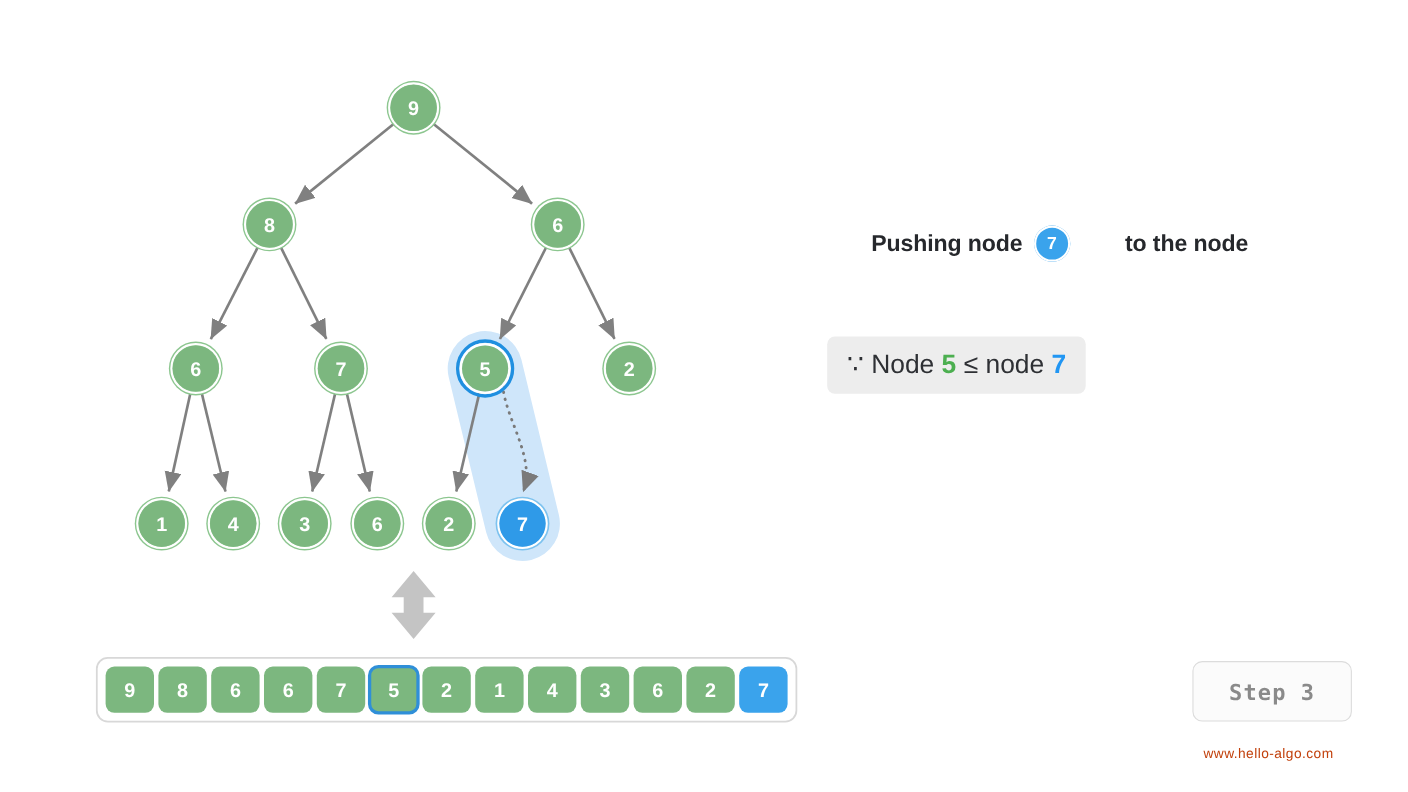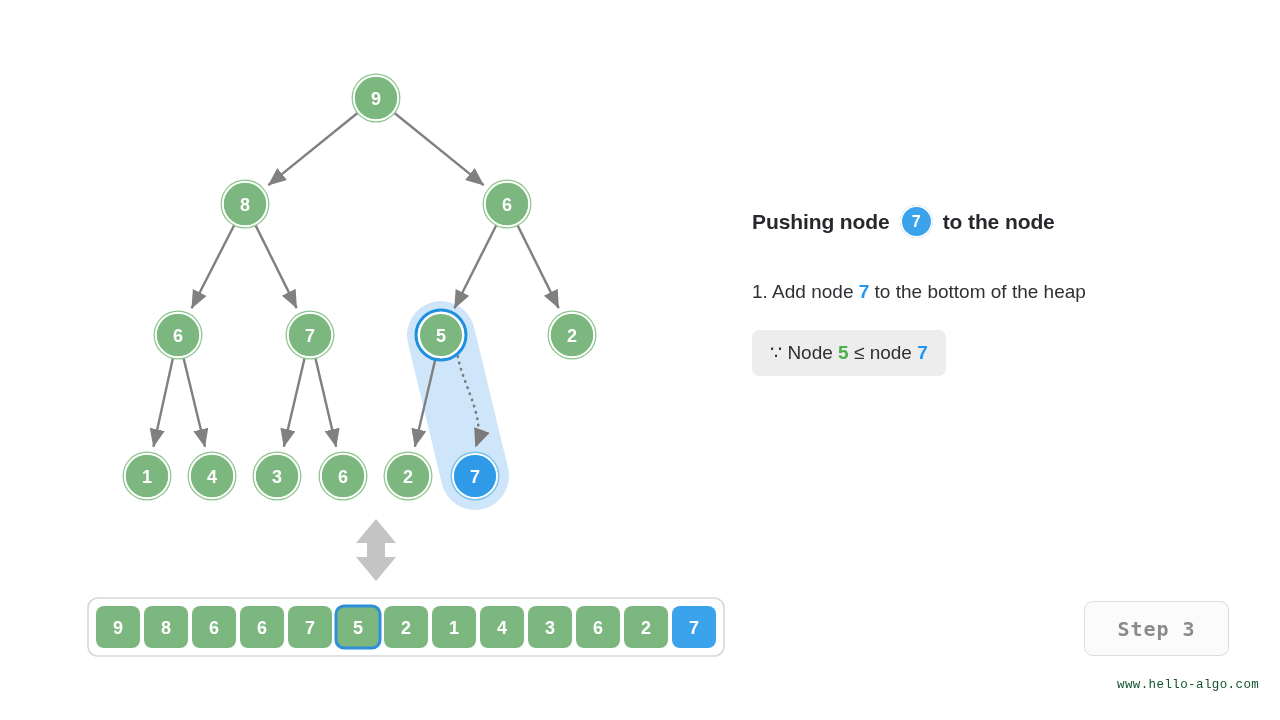--- a/index.html
+++ b/index.html
@@ -16,58 +16,58 @@
   
   #diagram{position:absolute;left:0;top:0;width:760px;height:720px;}
 
   
   .panel{position:absolute;left:752px;top:205px;width:500px;}
   .title{
     font-size:21px;font-weight:bold;color:#26282c;
     letter-spacing:-0.1px;white-space:nowrap;
     display:flex;align-items:center;
   }
-  .title .t-txt{display:inline-block;}
+  .title .t-txt{display:inline-block;margin-left:40px;}
   .badge-inline{
     display:inline-flex;align-items:center;justify-content:center;
     width:33px;height:33px;border-radius:50%;
     background:#3aa3ec;box-shadow:inset 0 0 0 2px #ffffff;
     color:#ffffff;font-size:16px;font-weight:bold;
     margin:0 10px;flex:0 0 auto;
   }
   .steps{margin-top:42px;}
   .step-line{
     font-size:19px;color:#2e3034;white-space:nowrap;line-height:1.25;
   }
   .step-line + .step-line{margin-top:28px;}
   .num-blue{color:#2196f3;font-weight:bold;}
   .num-green{color:#4caf50;font-weight:bold;}
   .reason{
     display:inline-block;margin-top:26px;
     background:#ededed;border-radius:7px;
     padding:11px 18px 12px 18px;
-    font-size:19px;color:#2e3034;white-space:nowrap;
+    font-size:24px;color:#2e3034;white-space:nowrap;
   }
 
   
   .step-badge{
     position:absolute;left:1084px;top:601px;
     width:143px;height:53px;
     border:1px solid #dcdcdc;border-radius:9px;
     background:#fbfbfb;
     display:flex;align-items:center;justify-content:center;
     font-family:"DejaVu Sans Mono",monospace;
     font-size:20px;font-weight:bold;color:#8a8a8a;
     letter-spacing:1px;
     text-align:right;
   }
   .watermark{
-    position:absolute;left:1117px;top:678px;
-    font-family:Liberation Mono, monospace;
-    font-size:12.5px;color:#14532d;letter-spacing:0.4px;
+    position:absolute;left:1094px;top:678px;
+    font-family:Liberation Sans, sans-serif;
+    font-size:12.5px;color:#c2410c;letter-spacing:0.4px;
   }
 </style>
 </head>
 <body>
 
 <div id="stage">
 
   <svg id="diagram" viewBox="0 0 760 720">
     <defs>
       <marker id="arrowSolid" markerWidth="9" markerHeight="9" refX="7.4" refY="3.2" orient="auto" markerUnits="strokeWidth">
@@ -240,26 +240,20 @@
   </svg>
 
   <div class="panel">
     <div class="title">
       <span class="t-txt">Pushing node</span>
       <span class="badge-inline">7</span>
       <span class="t-txt">to the node</span>
     </div>
 
     <div class="steps">
-      <div class="step-line">
-        <span>1.</span>
-        <span>Add node</span>
-        <span class="num-blue">7</span>
-        <span>to the bottom of the heap</span>
-      </div>
     </div>
 
     <div class="reason">
       <span>∵</span>
       <span>Node</span>
       <span class="num-green">5</span>
       <span>≤</span>
       <span>node</span>
       <span class="num-blue">7</span>
     </div>

